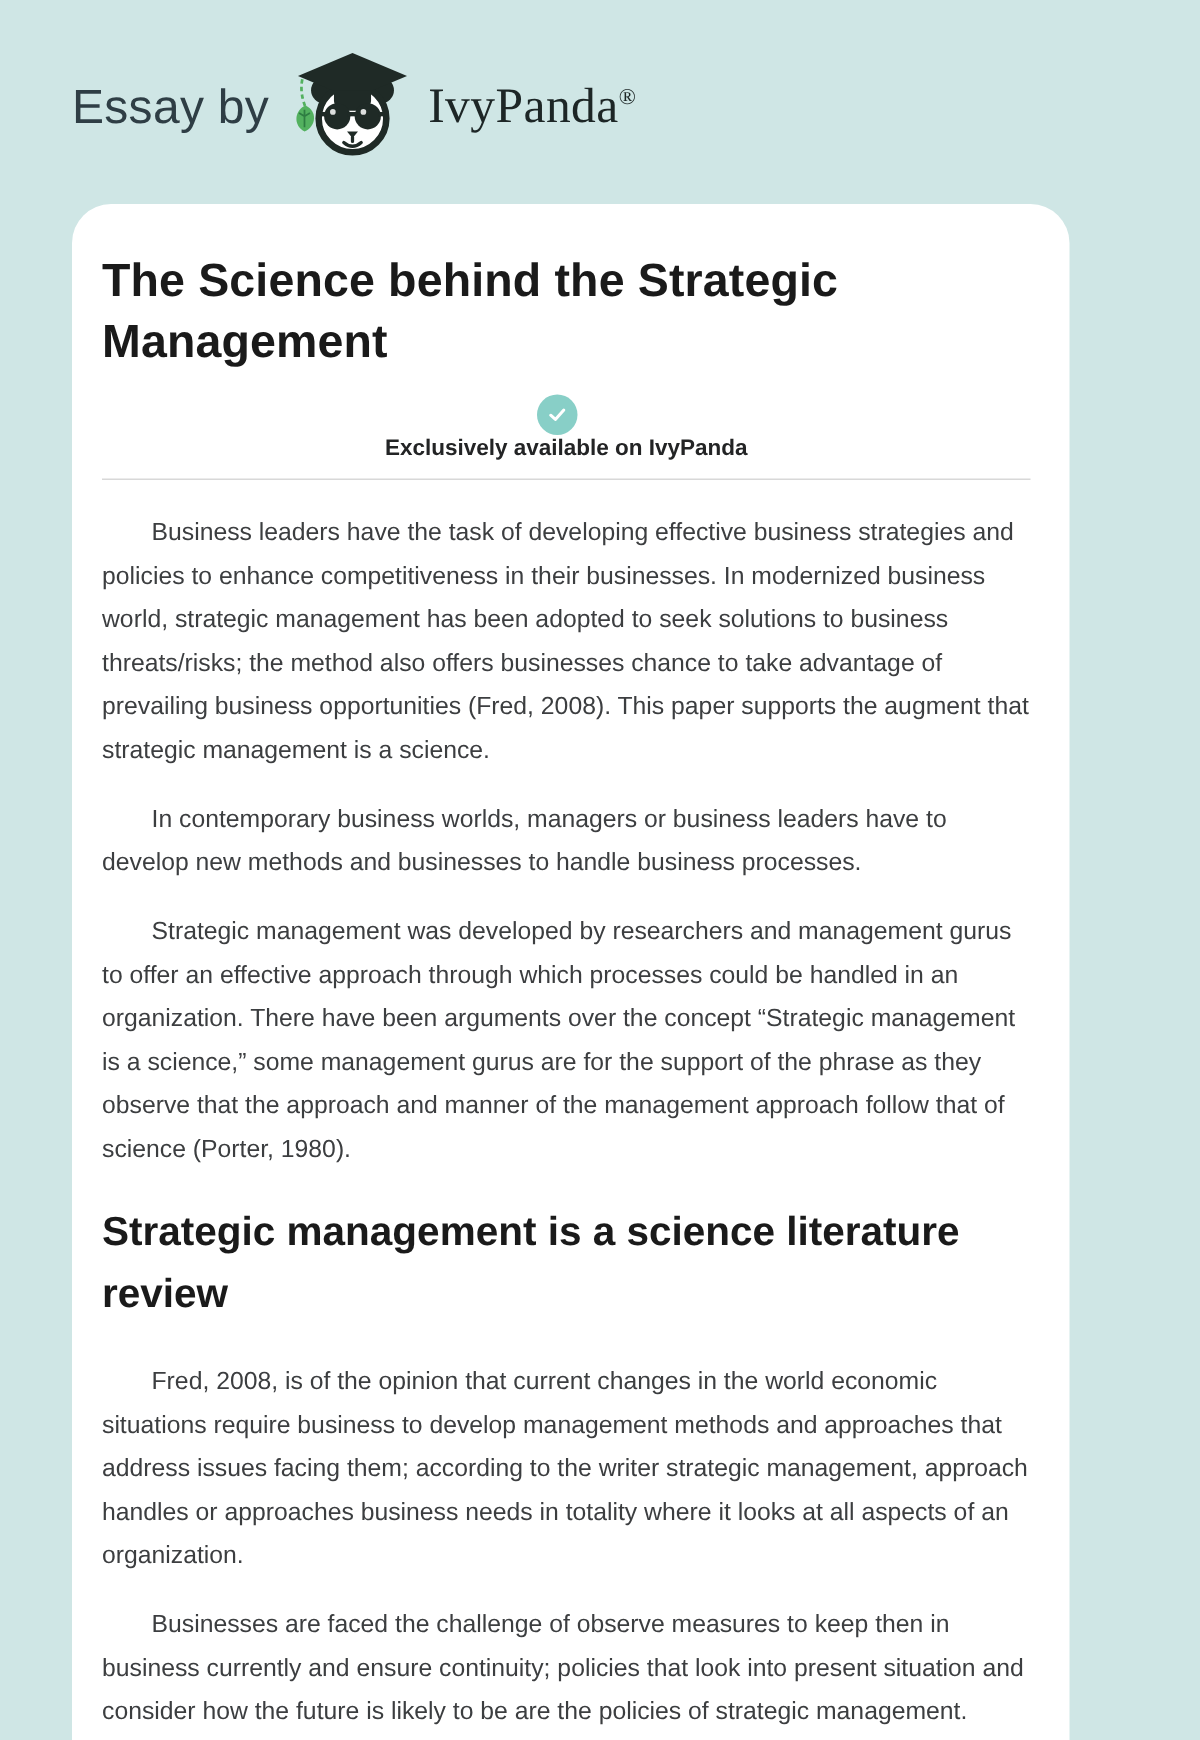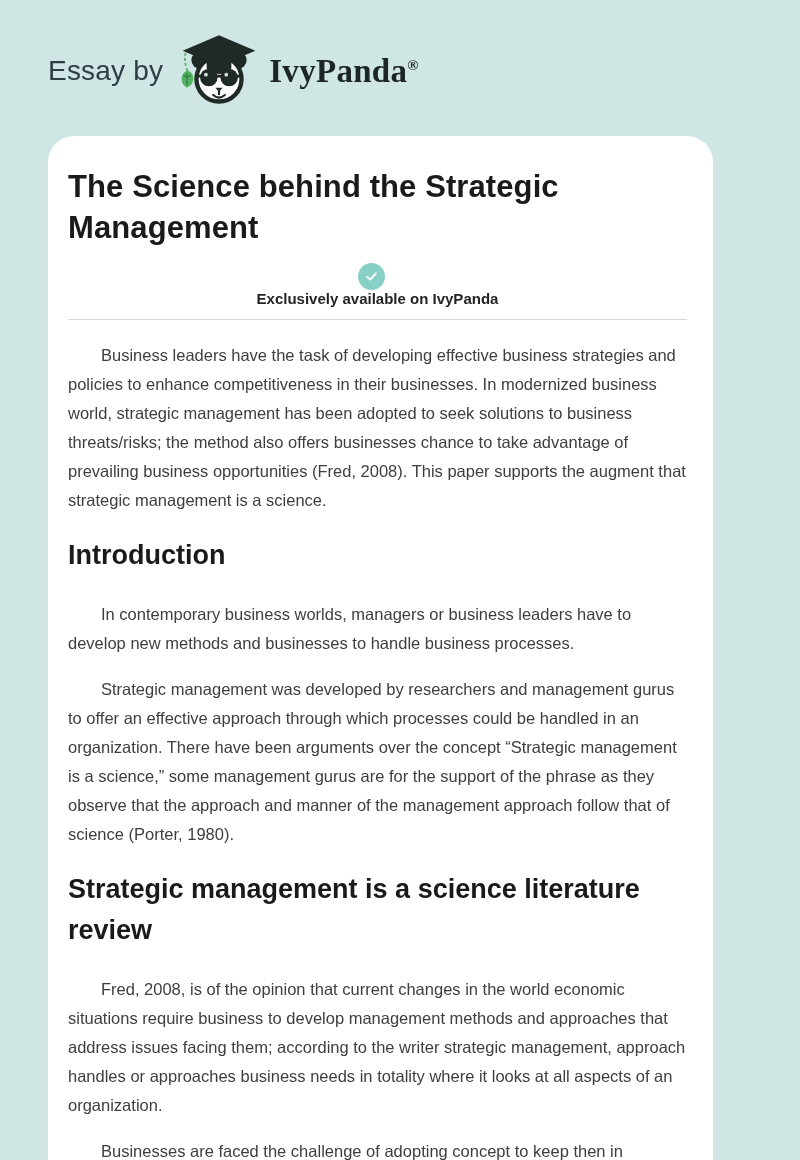--- a/index.html
+++ b/index.html
@@ -12,34 +12,34 @@
     -webkit-font-smoothing: antialiased;
   }
   
   .site-header {
     display: flex;
     align-items: center;
     padding: 30px 0 0 48px;
     height: 82px;
   }
   .essay-by {
-    font-size: 28px;
+    font-size: 32px;
     color: #2f3e45;
     letter-spacing: 0.2px;
     margin-right: 14px;
   }
   .logo-icon {
     width: 84px;
     height: 80px;
     flex: 0 0 auto;
     margin-right: 8px;
   }
   .brand {
     font-family: "Liberation Serif", serif;
-    font-weight: 700;
+    font-weight: 400;
     font-size: 33px;
     color: #1d2626;
     letter-spacing: 0.3px;
   }
   .brand sup {
     font-size: 15px;
     vertical-align: super;
     line-height: 0;
   }
   
@@ -150,22 +150,21 @@
         <polyline points="5,12.5 10,17 19,7" fill="none" stroke="#ffffff" stroke-width="3.2" stroke-linecap="round" stroke-linejoin="round"></polyline>
       </svg>
     </span>
     <span class="badge-label">Exclusively available on IvyPanda</span>
   </div>
 
   <hr class="divider">
 
   <p>Business leaders have the task of developing effective business strategies and policies to enhance competitiveness in their businesses. In modernized business world, strategic management has been adopted to seek solutions to business threats/risks; the method also offers businesses chance to take advantage of prevailing business opportunities (Fred, 2008). This paper supports the augment that strategic management is a science.</p>
 
-  <h2>Introduction</h2>
 
   <p>In contemporary business worlds, managers or business leaders have to develop new methods and businesses to handle business processes.</p>
   <p>Strategic management was developed by researchers and management gurus to offer an effective approach through which processes could be handled in an organization. There have been arguments over the concept “Strategic management is a science,” some management gurus are for the support of the phrase as they observe that the approach and manner of the management approach follow that of science (Porter, 1980).</p>
 
   <h2>Strategic management is a science literature review</h2>
 
   <p>Fred, 2008, is of the opinion that current changes in the world economic situations require business to develop management methods and approaches that address issues facing them; according to the writer strategic management, approach handles or approaches business needs in totality where it looks at all aspects of an organization.</p>
-  <p>Businesses are faced the challenge of adopting concept to keep then in business currently and ensure continuity; policies that look into present situation and consider how the future is likely to be are the policies of strategic management.</p>
+  <p>Businesses are faced the challenge of observe measures to keep then in business currently and ensure continuity; policies that look into present situation and consider how the future is likely to be are the policies of strategic management.</p>
 </main>
 
 </body></html>

